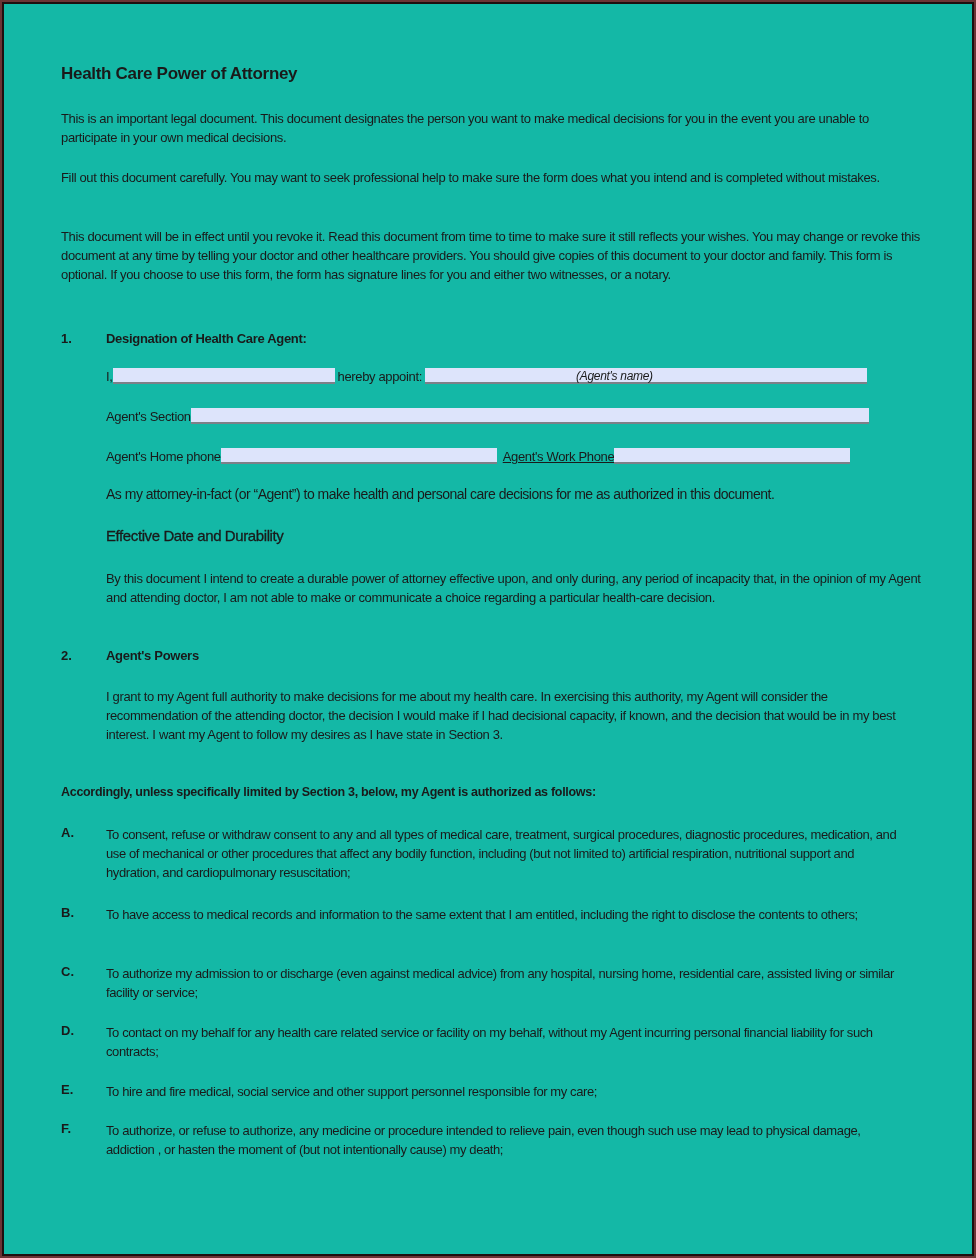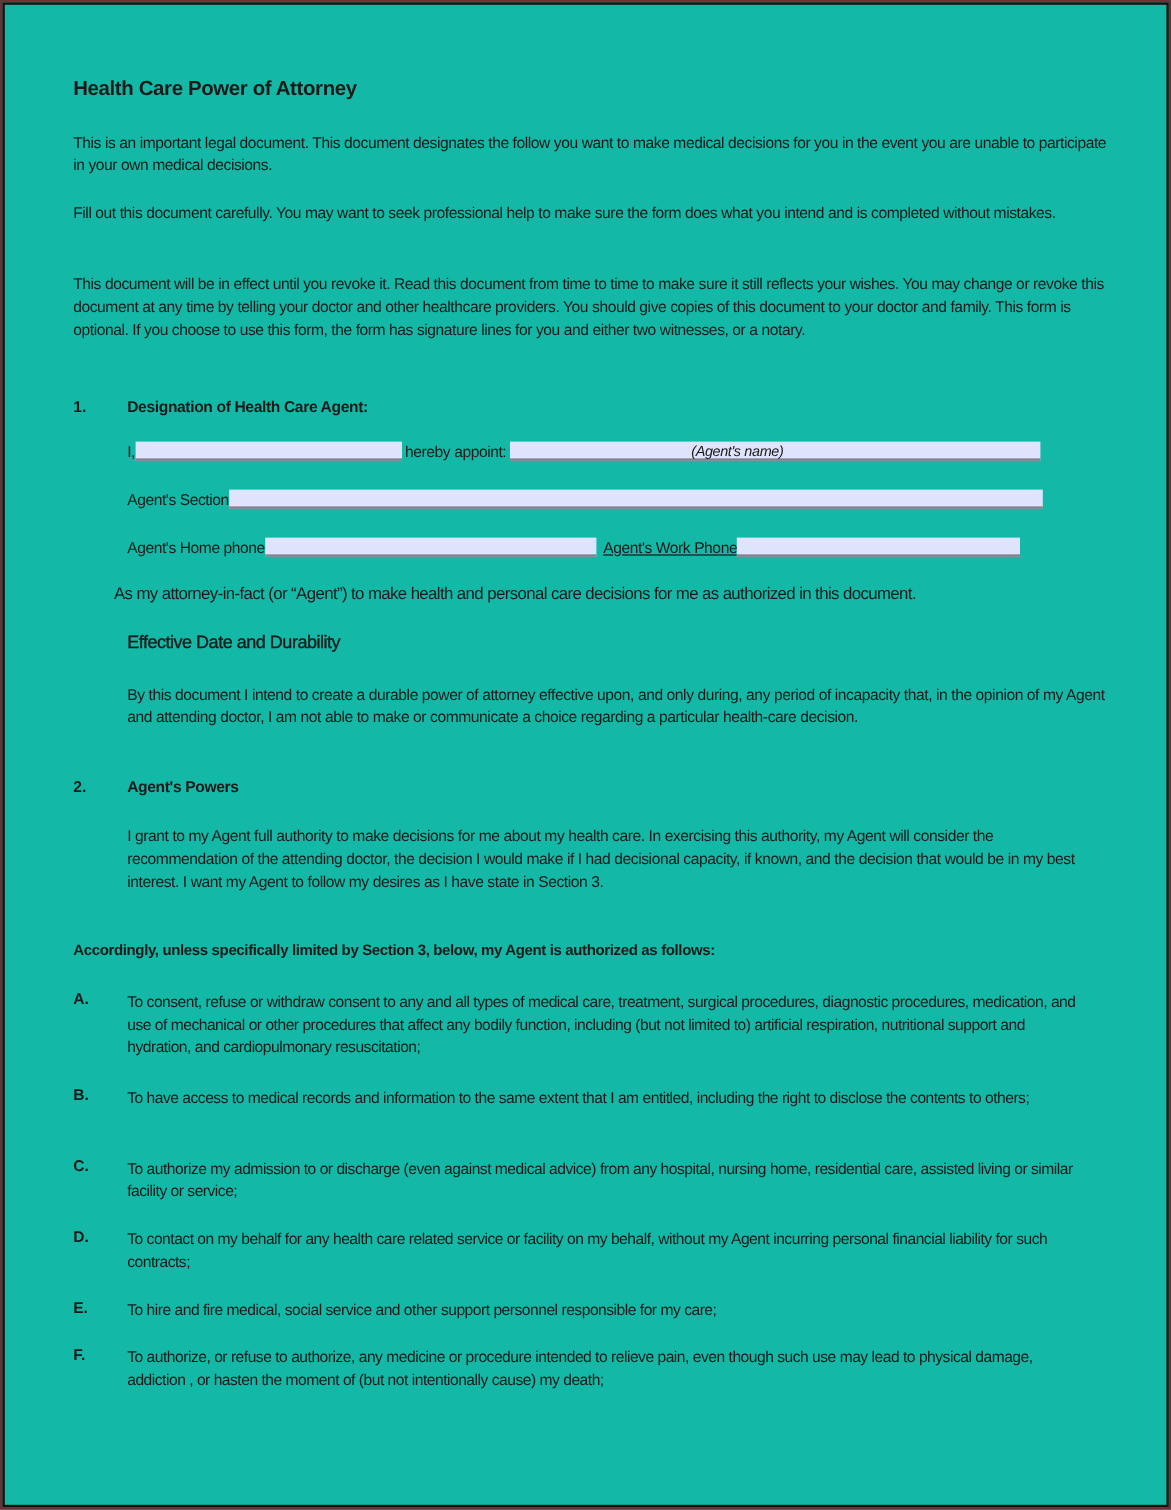--- a/index.html
+++ b/index.html
@@ -31,21 +31,21 @@
   .item-text { font-size: 13px; line-height: 19px; letter-spacing: -0.4px; width: 800px; }
 </style>
 </head>
 <body>
 
 <div class="frame">
   <div class="page">
 
     <div class="abs title">Health Care Power of Attorney</div>
 
-    <div class="abs para" style="left:57px; top:105px; width:862px;">This is an important legal document. This document designates the follow you want to make medical decisions for you in the event you are unable to participate in your own medical decisions.</div>
+    <div class="abs para" style="left:57px; top:105px; width:862px;">This is an important legal document. This document designates the person you want to make medical decisions for you in the event you are unable to participate in your own medical decisions.</div>
     <div class="abs para" style="left:57px; top:164px; width:862px;">Fill out this document carefully.  You may want to seek professional help to make sure the form does what you intend and is completed without mistakes.</div>
     <div class="abs para" style="left:57px; top:223px; width:862px;">This document will be in effect until you revoke it.  Read this document from time to time to make sure it still reflects your wishes.  You may change or revoke this document at any time by telling your doctor and other healthcare providers.  You should give copies of this document to your doctor and family.  This form is optional.  If you choose to use this form, the form has signature lines for you and either two witnesses, or a notary.</div>
 
     <div class="abs num" style="left:57px; top:327px;">1.</div>
     <div class="abs head" style="left:102px; top:327px;">Designation of Health Care Agent:</div>
 
     <div class="abs field-row" style="left:102px; top:360px;">
       <span>I,</span>
       <span class="field" style="width:222px;"></span>
       <span style="margin-left:3px;">hereby appoint:</span>
@@ -58,21 +58,21 @@
       <span class="field" style="width:678px;"></span>
     </div>
 
     <div class="abs field-row" style="left:102px; top:440px;">
       <span>Agent's Home phone</span>
       <span class="field" style="width:276px;"></span>
       <span style="margin-left:6px;text-decoration:underline;">Agent's Work Phone</span>
       <span class="field" style="width:236px;"></span>
     </div>
 
-    <div class="abs sentence" style="left:91px; top:482px;">As my attorney-in-fact (or “Agent”) to make health and personal care decisions for me as authorized in this document.</div>
+    <div class="abs sentence" style="left:102px; top:482px;">As my attorney-in-fact (or “Agent”) to make health and personal care decisions for me as authorized in this document.</div>
 
     <div class="abs subhead" style="left:102px; top:523px;">Effective Date and Durability</div>
 
     <div class="abs para" style="left:102px; top:565px; width:815px;">By this document I intend to create a durable power of attorney effective upon, and only during, any period of incapacity that, in the opinion of my Agent and attending doctor, I am not able to make or communicate a choice regarding a particular health-care decision.</div>
 
     <div class="abs num" style="left:57px; top:644px;">2.</div>
     <div class="abs head" style="left:102px; top:644px;">Agent's Powers</div>
 
     <div class="abs para" style="left:102px; top:683px; width:805px;">I grant to my Agent full authority to make decisions for me about my health care.  In exercising this authority, my Agent will consider the recommendation of the attending doctor, the decision I would make if I had decisional capacity, if known, and the decision that would be in my best interest.  I want my Agent to follow my desires as I have state in Section 3.</div>
 

